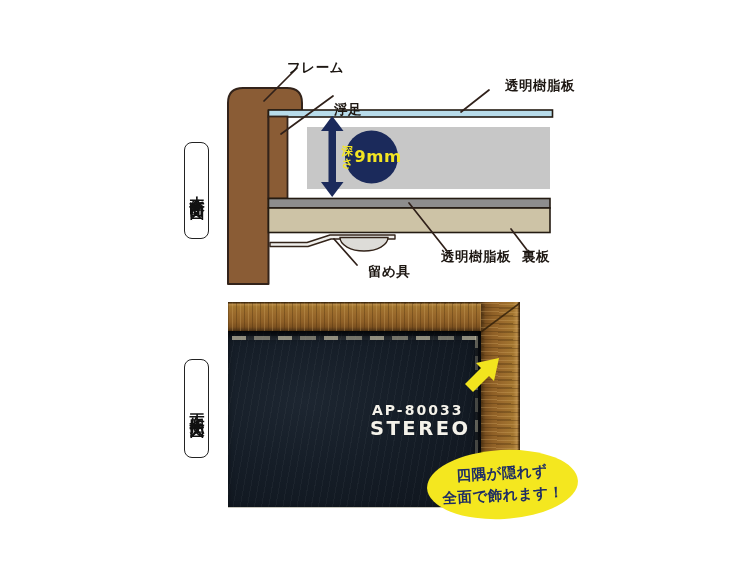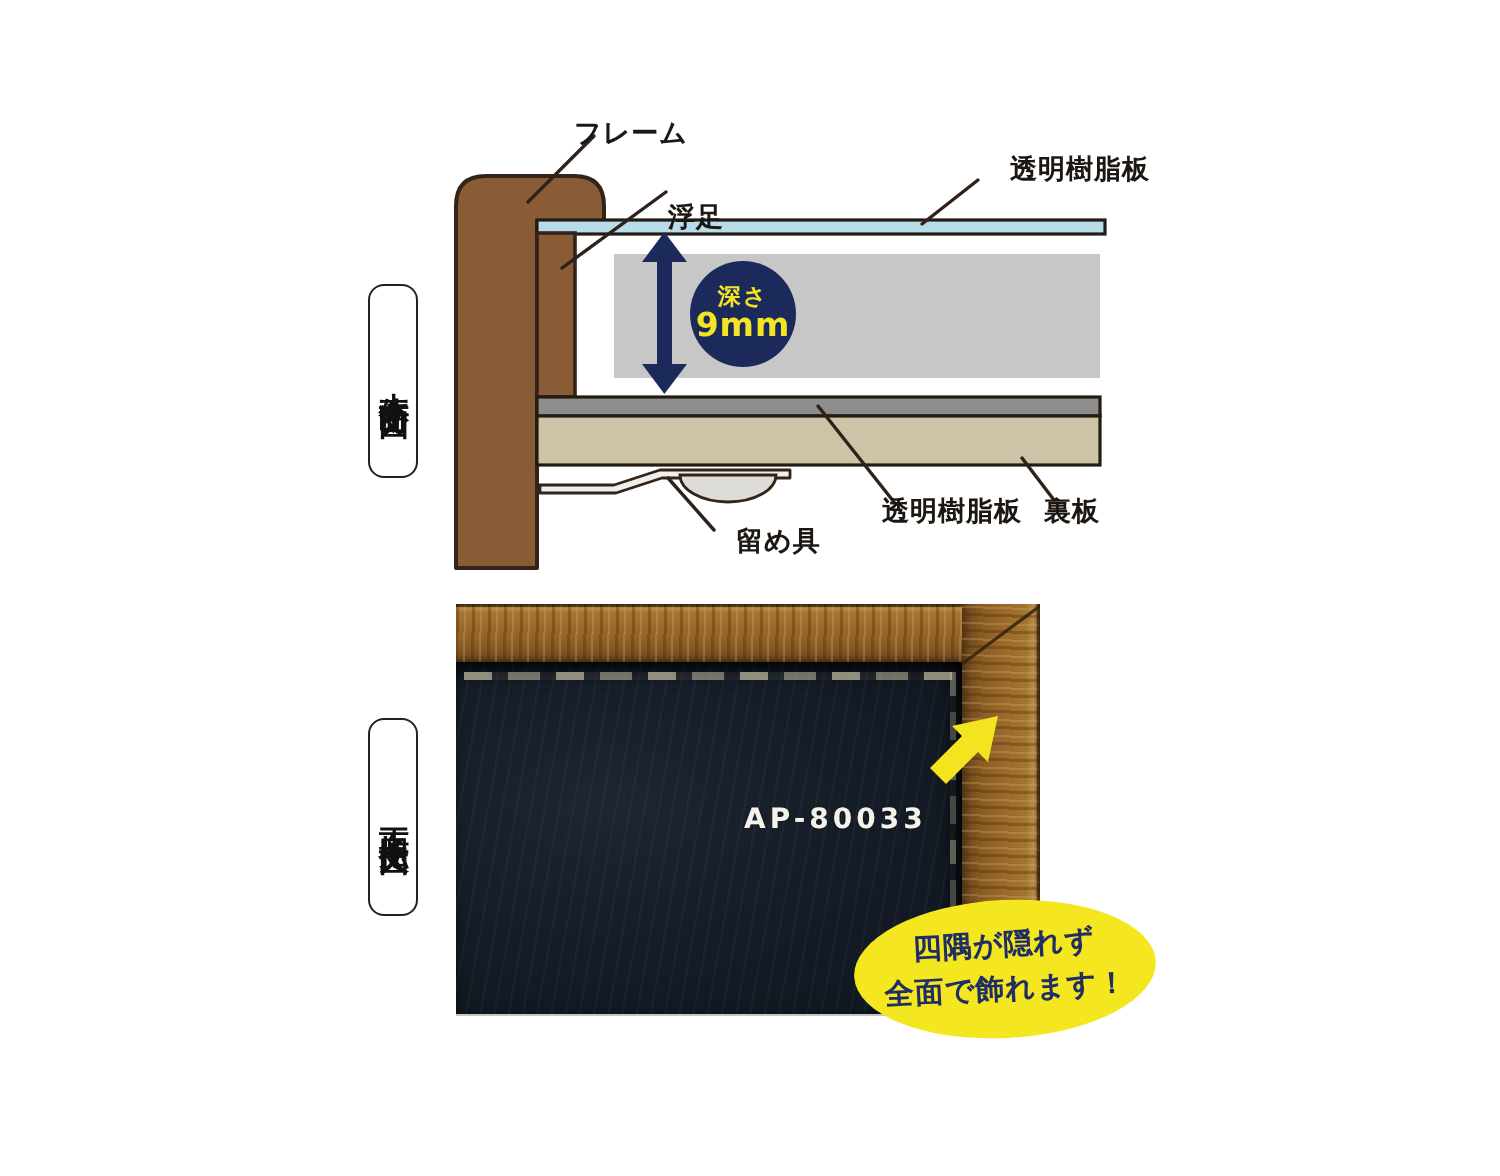--- a/index.html
+++ b/index.html
@@ -14,21 +14,21 @@
   .lbl{
     position:absolute;font-size:13.5px;font-weight:600;letter-spacing:0.5px;
     color:#1d1712;white-space:nowrap;line-height:1;
   }
   .lbl-jacket{
     position:absolute;left:410px;top:150px;width:154px;text-align:center;
     font-size:13px;font-weight:600;letter-spacing:1.5px;color:#3c3c3c;line-height:1;white-space:nowrap;
   }
   .depth-badge-text{
     position:absolute;left:345px;top:137px;width:53px;height:40px;
-    display:flex;flex-direction:column;align-items:center;justify-content:center;
+    display:flex;align-items:center;justify-content:center;
     color:#f3e523;line-height:1.05;text-align:center;
   }
   .depth-badge-text .d1{font-size:11.5px;font-weight:700;letter-spacing:1px;}
   .depth-badge-text .d2{font-size:16.5px;font-weight:700;letter-spacing:0.5px;}
 
   
   .side-box{
     position:absolute;width:25px;border:1.6px solid #222222;border-radius:8px;
     background:#ffffff;display:flex;align-items:center;justify-content:center;
     box-sizing:border-box;
@@ -161,20 +161,21 @@
     </div>
     <div class="wood-top"></div>
     <div class="wood-right"></div>
 
     <svg class="abs" style="left:0;top:0;z-index:4;" width="292" height="206" viewBox="0 0 292 206">
       <line x1="292" y1="1" x2="253" y2="30" stroke="rgba(52,33,10,0.85)" stroke-width="1.6"></line>
       <polygon points="271,56 266,79 261,74 245,90 237,82 253,66 248,61" fill="#f2e41e"></polygon>
     </svg>
 
     <span class="jacket-print jp1">AP-80033</span>
+    <span class="jacket-print jp2">STEREO</span>
   </div>
 
   <div class="callout">
     <span class="c-line">四隅が隠れず</span>
     <span class="c-line">全面で飾れます！</span>
   </div>
 
 </div>
 
 </body></html>

